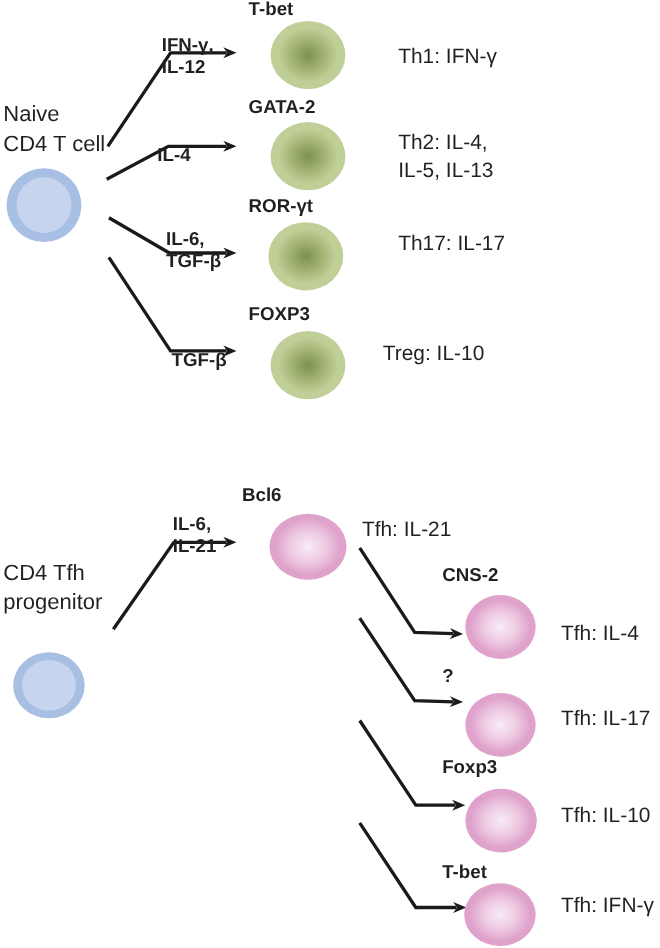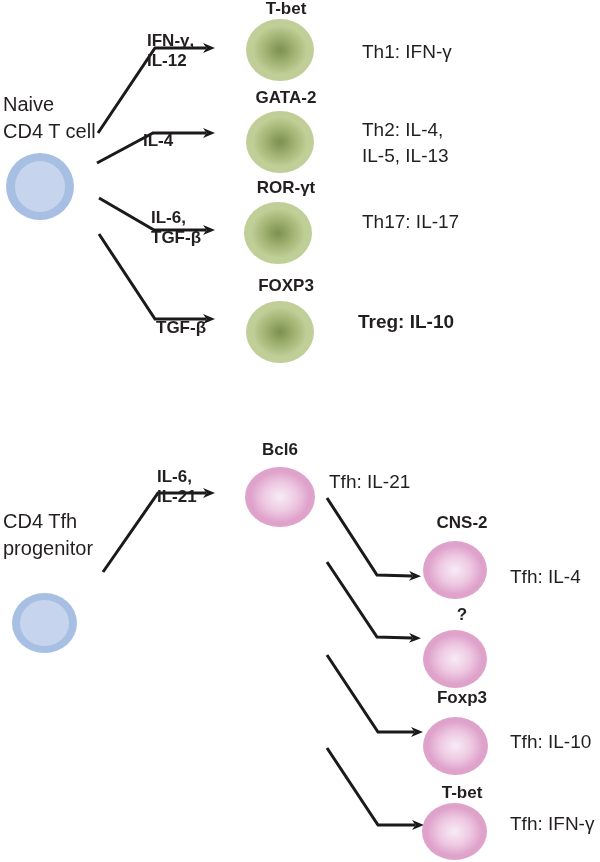--- a/index.html
+++ b/index.html
@@ -9,21 +9,21 @@
     background:#ffffff;
     font-family:"Liberation Sans", sans-serif;
     color:var(--text,#231f20);
     overflow:hidden;
   }
   .arrows{position:absolute;left:0;top:0;width:600px;height:862px;}
   .arrow-line{fill:none;stroke:var(--arrow,#1a1a1a);stroke-width:3;stroke-linejoin:miter;}
   .lbl{position:absolute;white-space:pre-line;}
   .src-label{font-size:20px;line-height:27px;font-weight:400;}
   .stim-label{font-size:17px;line-height:20px;font-weight:700;margin-top:31px;}
-  .factor-label{font-size:17px;line-height:17px;font-weight:700;width:120px;text-align:center;}
+  .factor-label{font-size:17px;line-height:17px;font-weight:700;width:120px;}
   .outcome-label{font-size:19px;line-height:26px;font-weight:400;}
   .cell{position:absolute;border-radius:50%;}
   .cell-green{
     background:radial-gradient(closest-side,
       var(--th-cell-center,#7d9050) 0%,
       var(--th-cell-mid,#a3b474) 45%,
       var(--th-cell-edge,#bfcf97) 80%,
       var(--th-cell-edge,#bfcf97) 100%);
   }
   .cell-pink{
@@ -83,21 +83,21 @@
 
   <div class="cell cell-green" style="left:246px;top:19px;width:68px;height:62px;"></div>
   <div class="cell cell-green" style="left:246px;top:111px;width:68px;height:62px;"></div>
   <div class="cell cell-green" style="left:244px;top:202px;width:68px;height:62px;"></div>
   <div class="cell cell-green" style="left:246px;top:301px;width:68px;height:62px;"></div>
 
   <div class="lbl outcome-label" style="left:362px;top:39px;">Th1: IFN-γ</div>
   <div class="lbl outcome-label" style="left:362px;top:117px;">Th2: IL-4,
 IL-5, IL-13</div>
   <div class="lbl outcome-label" style="left:362px;top:209px;">Th17: IL-17</div>
-  <div class="lbl outcome-label" style="left:358px;top:309px;font-weight:bold;">Treg: IL-10</div>
+  <div class="lbl outcome-label" style="left:348px;top:309px;">Treg: IL-10</div>
 
   <div class="lbl src-label" style="left:3px;top:508px;">CD4 Tfh
 progenitor</div>
 
   <div class="cell cell-blue" style="left:12px;top:593px;width:65px;height:60px;">
     <div class="cell-blue-inner"></div>
   </div>
 
   <div class="lbl stim-label" style="left:157px;top:436px;">IL-6,
 IL-21</div>
@@ -112,16 +112,17 @@
   <div class="lbl factor-label" style="left:402px;top:606px;">?</div>
   <div class="lbl factor-label" style="left:402px;top:689px;">Foxp3</div>
   <div class="lbl factor-label" style="left:402px;top:784px;">T-bet</div>
 
   <div class="cell cell-pink" style="left:423px;top:541px;width:64px;height:58px;"></div>
   <div class="cell cell-pink" style="left:423px;top:630px;width:64px;height:58px;"></div>
   <div class="cell cell-pink" style="left:423px;top:717px;width:65px;height:58px;"></div>
   <div class="cell cell-pink" style="left:422px;top:803px;width:65px;height:57px;"></div>
 
   <div class="lbl outcome-label" style="left:510px;top:564px;">Tfh: IL-4</div>
+  <div class="lbl outcome-label" style="left:510px;top:641px;">Tfh: IL-17</div>
   <div class="lbl outcome-label" style="left:510px;top:729px;">Tfh: IL-10</div>
   <div class="lbl outcome-label" style="left:510px;top:811px;">Tfh: IFN-γ</div>
 
 </div>
 
 </body></html>

